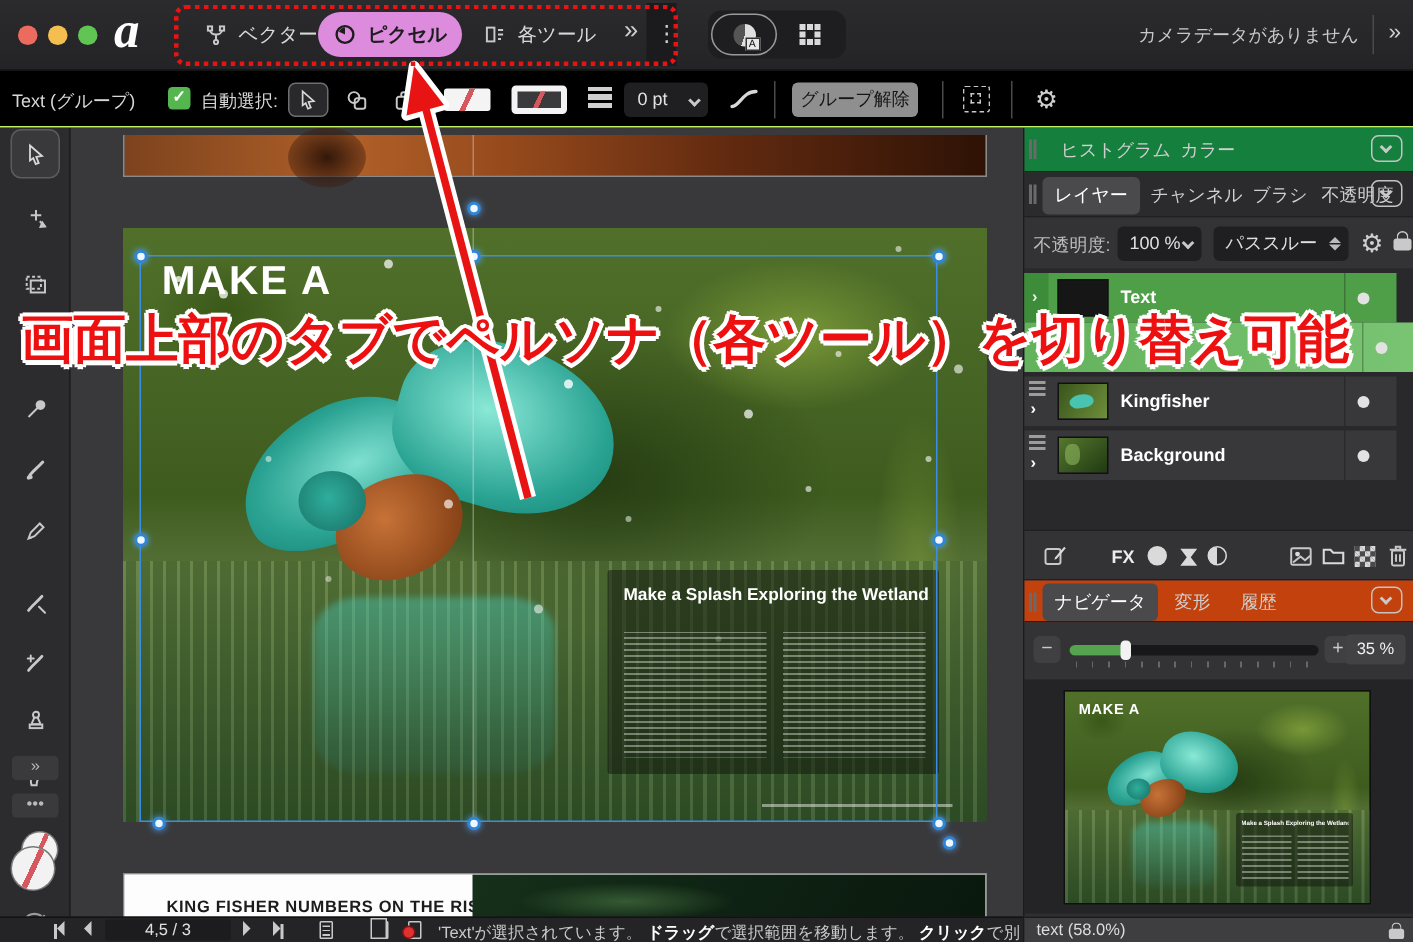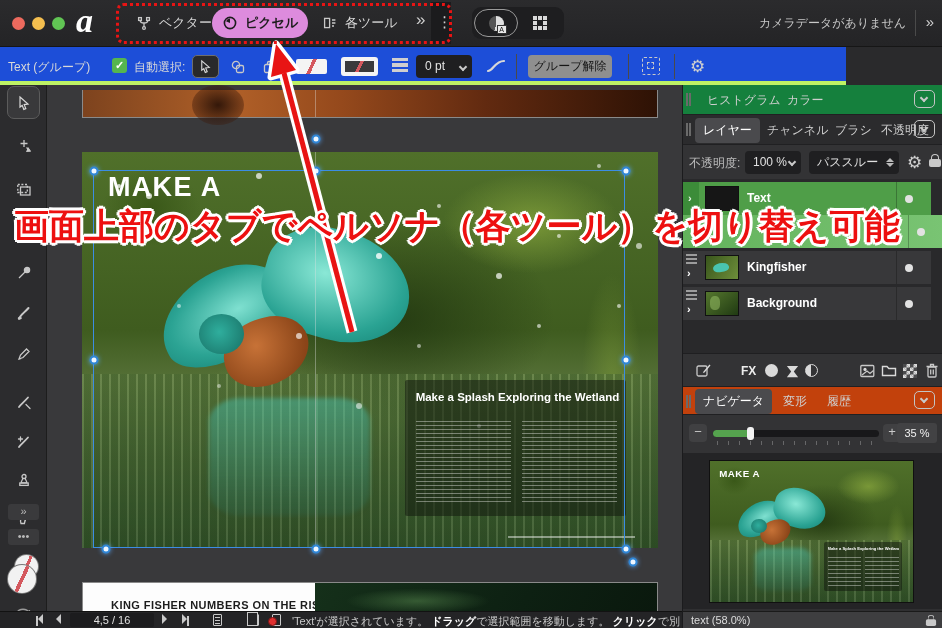--- a/index.html
+++ b/index.html
@@ -20,21 +20,21 @@
   #viewbtns{position:absolute;left:472px;top:7px;width:92px;height:32px;background:#1e1e20;border-radius:9px;display:flex;align-items:center}
   .viewbtn{width:44px;height:28px;display:flex;align-items:center;justify-content:center;position:relative}
   .viewbtn.sel{border:1px solid #9a9a9a;border-radius:14px;margin-left:2px}
   .crescent{width:15px;height:15px;border-radius:50%;background:conic-gradient(#e0e0e0 0 55%,#555 55% 100%);position:relative}
   .crescent i{position:absolute;right:-3px;bottom:-3px;width:10px;height:9px;background:#e8e8e8;border:1px solid #333;font-style:normal;font-size:7px;color:#111;line-height:8px;text-align:center}
   .gridicon{width:14px;height:14px;background-image:linear-gradient(#d9d9d9,#d9d9d9),linear-gradient(#d9d9d9,#d9d9d9),linear-gradient(#d9d9d9,#d9d9d9),linear-gradient(#d9d9d9,#d9d9d9),linear-gradient(#d9d9d9,#d9d9d9),linear-gradient(#d9d9d9,#d9d9d9),linear-gradient(#d9d9d9,#d9d9d9),linear-gradient(#d9d9d9,#d9d9d9);background-repeat:no-repeat;background-size:4px 4px;background-position:0 0,5px 0,10px 0,0 5px,10px 5px,0 10px,5px 10px,10px 10px}
   #camera-status{position:absolute;right:36px;top:15px;color:#c9c9c9;font-size:12px}
   #tb-sep{position:absolute;right:26px;top:10px;width:1px;height:26px;background:#4a4a4a}
   #tb-ovf{position:absolute;right:8px;top:13px;color:#cfcfcf;font-size:15px}
   
-  #ctxbar{position:absolute;left:0;top:47px;width:846px;height:38px;background:#1d4ed8;border-bottom:4px solid #bef264;z-index:9}
+  #ctxbar{position:absolute;left:0;top:47px;width:942px;height:38px;background:#000000;border-bottom:1px solid #bef264;z-index:9}
   #ctxbar .lbl{position:absolute;top:12px;color:#d8d8d8;font-size:12px}
   #sel-label{left:8px}
   #autosel-check{position:absolute;left:112px;top:11px;width:15px;height:15px;background:#55b64f;border-radius:3px;color:#fff;font-size:11px;font-weight:bold;text-align:center;line-height:15px}
   #autosel-label{left:134px}
   .tbtn{position:absolute;top:8px;width:27px;height:23px;display:flex;align-items:center;justify-content:center;border-radius:5px}
   .tbtn.sel{background:#29292b;border:1px solid #6e6e6e}
   .swatch-fill{position:absolute;left:296px;top:12px;width:31px;height:15px;background:#f4f4f4;border-radius:2px;overflow:hidden}
   .swatch-stroke{position:absolute;left:341px;top:10px;width:37px;height:19px;border:4px solid #f4f4f4;border-radius:3px;background:#3a3a3c}
   .redslash{position:absolute;inset:0;background:linear-gradient(115deg,transparent 45%,#d4585e 45% 55%,transparent 55%)}
   .strokelines{position:absolute;left:392px;top:11px;width:16px;height:15px;background:linear-gradient(#cfcfcf 0 3px,transparent 3px 5px,#cfcfcf 5px 9px,transparent 9px 11px,#cfcfcf 11px 14px,transparent 14px)}
@@ -578,21 +578,21 @@
     <span class="locki">
         <span class="shackle"></span>
         <span class="bodyy"></span>
       </span>
   </div>
 </div>
 
 <div id="statusbar">
   <span class="sb" style="left:36px"><span class="bar"></span><span class="tri l"></span></span>
   <span class="sb" style="left:56px"><span class="tri l"></span></span>
-  <div id="page-field">4,5 / 16</div>
+  <div id="page-field">4,5 / 3</div>
   <span class="sb" style="left:162px"><span class="tri r"></span></span>
   <span class="sb" style="left:182px"><span class="tri r"></span><span class="bar"></span></span>
   <span class="sicon" style="left:213px"><span class="pageo lines"></span></span>
   <span class="sicon" style="left:250px"><span class="pageo two"></span></span>
   <span class="sicon" style="left:272px"><span class="pageo"><span class="reddot"></span></span></span>
   <div id="sb-msg"><span>'Text'が選択されています。 </span><b>ドラッグ</b><span>で選択範囲を移動します。 </span><b>クリック</b><span>で別のオプジ</span></div>
 </div>
 
 <div id="anno-box"></div>
 <svg id="anno-arrow" width="140" height="300" viewBox="0 0 140 300">

